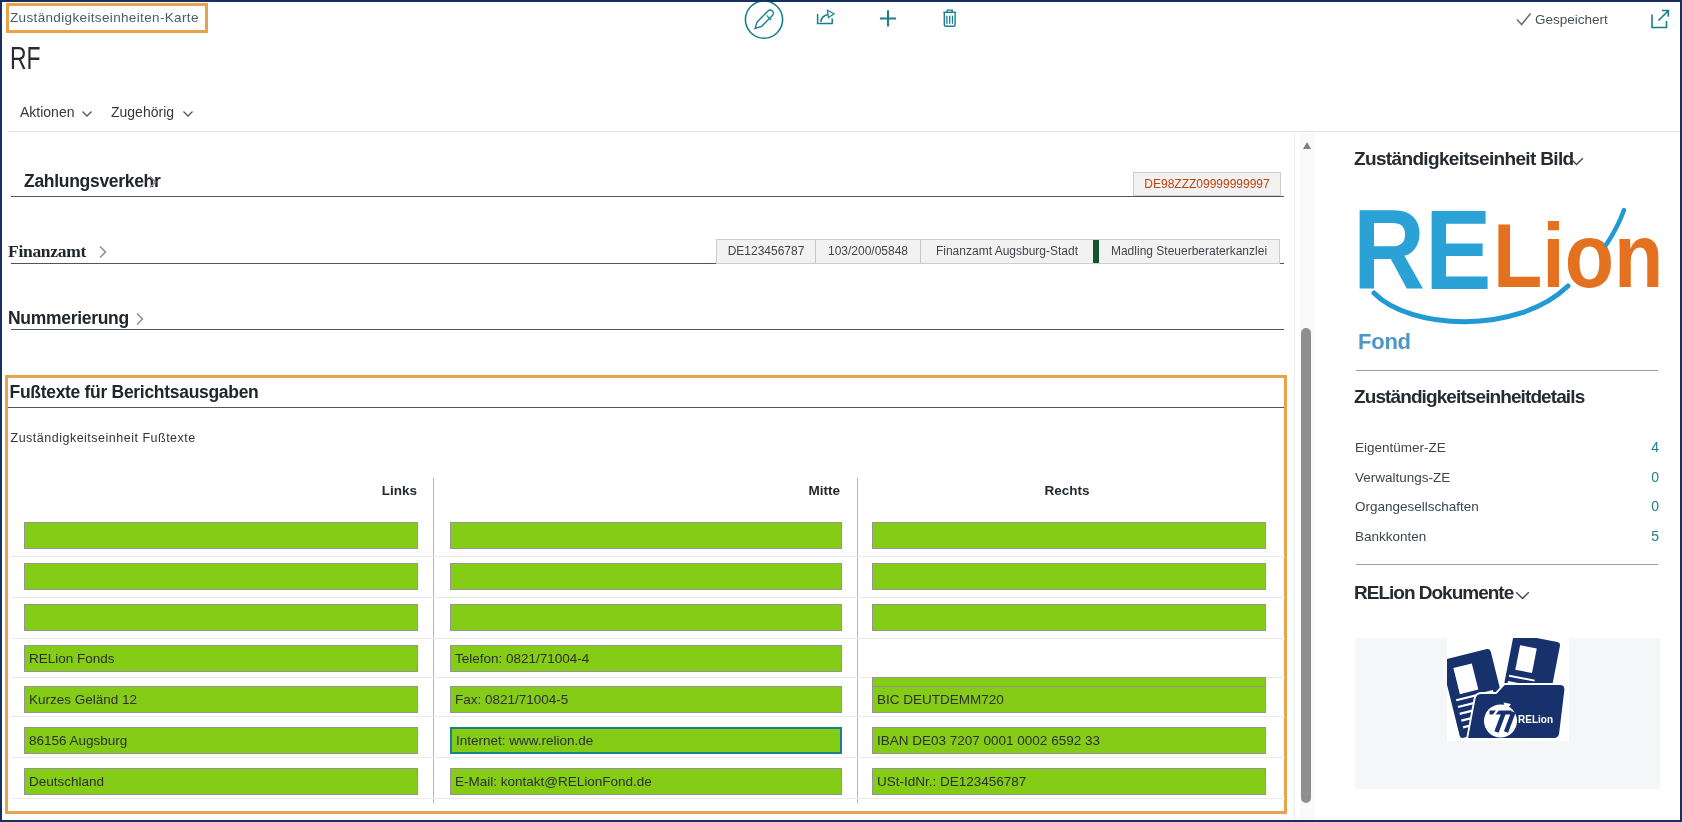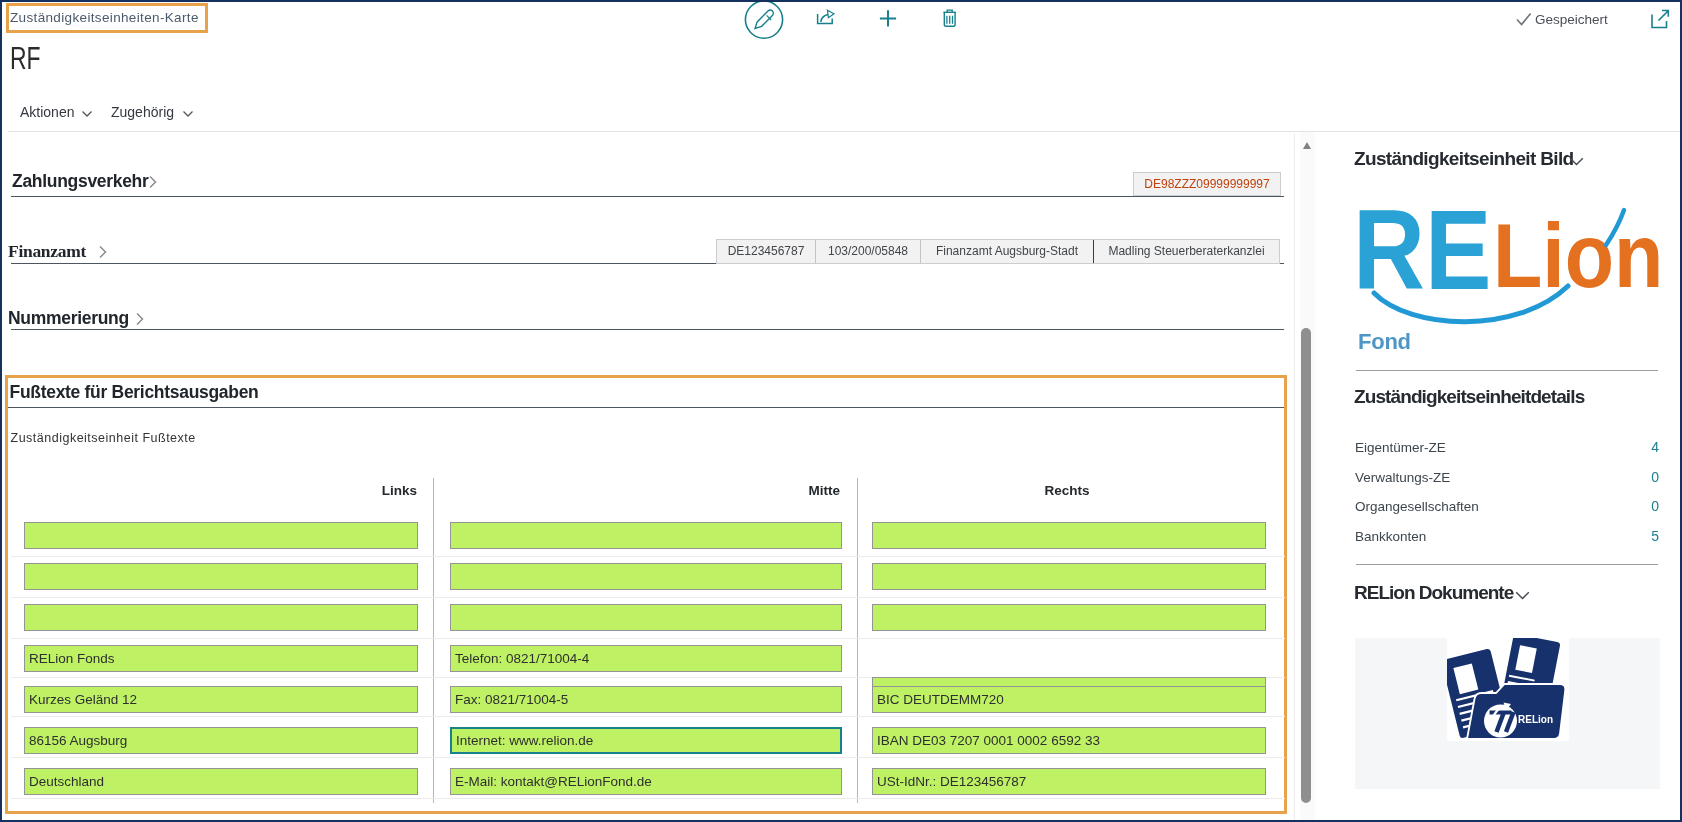--- a/index.html
+++ b/index.html
@@ -33,21 +33,21 @@
 }
 .secline { position:absolute; left:9px; width:1273px; height:1px; background:#4d565e; }
 .inp {
   position:absolute;
   height:27px;
   border:1px solid #949494;
   font-size:13.5px;
   color:#2f2f2f;
   line-height:25px;
   padding-left:4px;
-  background:#bef264;
+  background:#84cc16;
   white-space:nowrap;
 }
 .rowline { position:absolute; left:9px; width:1274px; height:1px; background:#ebebeb; }
 .collabel { position:absolute; font-size:13.5px; font-weight:bold; color:#24292e; }
 .fblabel { position:absolute; font-size:13.5px; color:#3d454d; }
 .fbnum { position:absolute; font-size:14px; color:#1d7e90; text-align:right; }
 .fbhead { position:absolute; font-size:19px; font-weight:bold; color:#262b31; letter-spacing:-0.4px; white-space:nowrap; }
 </style>
 </head>
 <body>
@@ -93,37 +93,37 @@
 <div class="abs" style="left:18px; top:102px; font-size:14px; color:#33383e;text-align:right;">Aktionen</div>
 <svg class="abs" style="left:79px; top:108px;" width="12" height="8" viewBox="0 0 12 8">
     <path d="M1.5 1.5 l4.5 4.5 4.5-4.5" fill="none" stroke="#555" stroke-width="1.3"></path>
   </svg>
 <div class="abs" style="left:109px; top:102px; font-size:14px; color:#33383e;">Zugehörig</div>
 <svg class="abs" style="left:180px; top:108px;" width="12" height="8" viewBox="0 0 12 8">
     <path d="M1.5 1.5 l4.5 4.5 4.5-4.5" fill="none" stroke="#555" stroke-width="1.3"></path>
   </svg>
 <div class="abs" style="left:6px; top:128.5px; width:1674px; height:1px; background:#e3e3e3;"></div>
 
-<div class="sechead" style="left:10px; top:168.5px;text-align:center;">Zahlungsverkehr</div>
+<div class="sechead" style="left:22px; top:168.5px;text-align:center;">Zahlungsverkehr</div>
 <svg class="abs" style="left:146px; top:173px;" width="10" height="14" viewBox="0 0 10 14">
     <path d="M2 1.5 l5.5 5.5 -5.5 5.5" fill="none" stroke="#8c8c8c" stroke-width="1.5"></path>
   </svg>
 <div class="secline" style="top:193.5px;"></div>
 <div class="chip" style="left:1131px; top:170px; width:148px; background:#f2f2f2; border-color:#cdcdcd;">DE98ZZZ09999999997</div>
 
 <div class="sechead" style="left:6px; top:238.5px;font-family:Liberation Serif, serif;">Finanzamt</div>
 <svg class="abs" style="left:96px; top:243px;" width="10" height="14" viewBox="0 0 10 14">
     <path d="M2 1.5 l5.5 5.5 -5.5 5.5" fill="none" stroke="#8c8c8c" stroke-width="1.5"></path>
   </svg>
 <div class="secline" style="top:260.5px;"></div>
 <div class="abs" style="left:714px; top:237px; height:25px; display:flex; background:#f2f2f2; border:1px solid #cdcdcd; font-size:12px; color:#41464b; line-height:23px; text-align:center;">
   <div style="width:98px;">DE123456787</div>
   <div style="width:105px; border-left:1px solid #c4c4c4;">103/200/05848</div>
   <div style="width:173px; border-left:1px solid #c4c4c4;">Finanzamt Augsburg-Stadt</div>
-  <div style="width:186px; border-left:1px solid #14532d;">Madling Steuerberaterkanzlei</div>
+  <div style="width:186px; border-left:6px solid #14532d;">Madling Steuerberaterkanzlei</div>
 </div>
 
 <div class="sechead" style="left:6px; top:305.5px;">Nummerierung</div>
 <svg class="abs" style="left:133px; top:310px;" width="10" height="14" viewBox="0 0 10 14">
     <path d="M2 1.5 l5.5 5.5 -5.5 5.5" fill="none" stroke="#8c8c8c" stroke-width="1.5"></path>
   </svg>
 <div class="secline" style="top:326.5px;"></div>
 
 <div class="abs" style="left:3px; top:373px; width:1282px; height:439px; border:3px solid #e8a24b;"></div>
 <div class="sechead" style="left:7.5px; top:379.5px;">Fußtexte für Berichtsausgaben</div>

